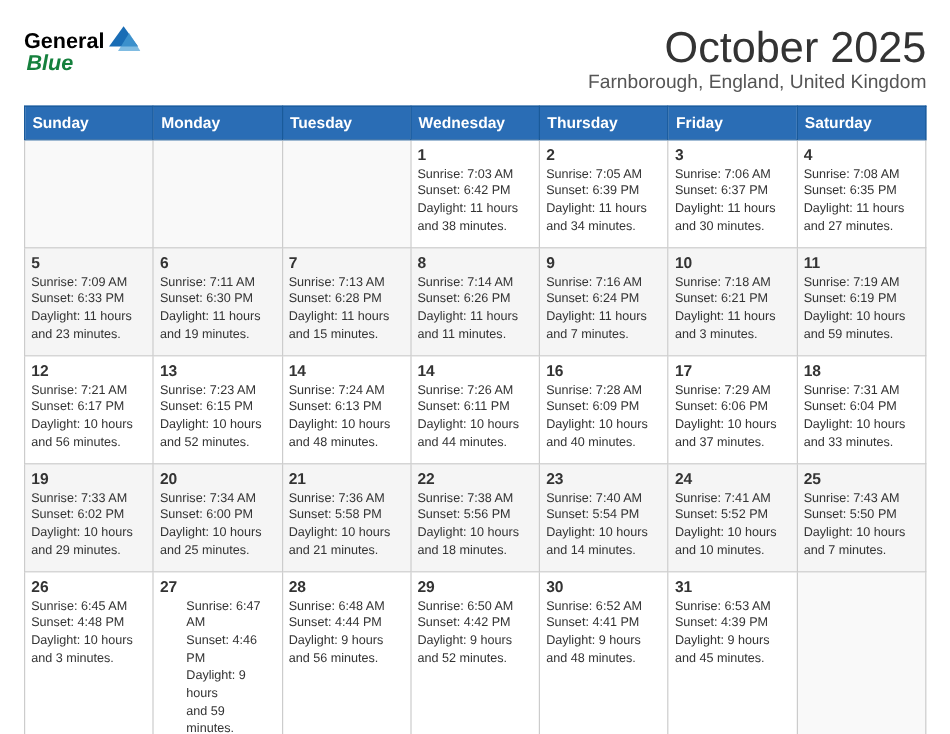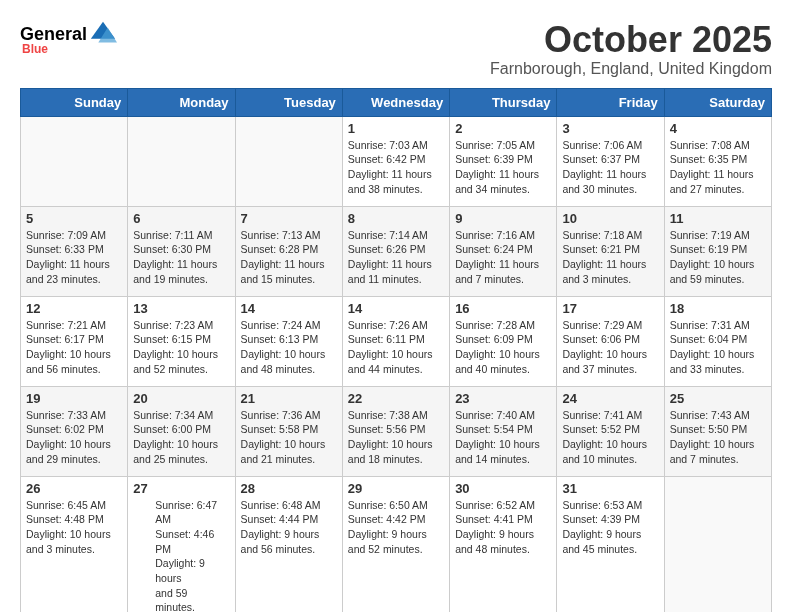--- a/index.html
+++ b/index.html
@@ -19,51 +19,52 @@
     .logo {
       display: flex;
       align-items: center;
     }
     .logo-text-general {
       font-size: 18px;
       font-weight: bold;
       color: #000000;
     }
     .logo-text-blue {
-      font-size: 12px;
+      font-size: 18px;
       font-weight: bold;
-      color: #ef4444;
+      color: #15803d;
+      font-style: italic;
     }
     .logo-icon {
       width: 28px;
       height: 28px;
       margin-left: 2px;
     }
     .title-block {
       text-align: right;
     }
     .month-title {
       font-size: 36px;
-      font-weight: bold;
+      font-weight: normal;
       color: #333;
       line-height: 1.1;
     }
     .location-title {
       font-size: 16px;
       color: #555;
     }
     table {
       width: 100%;
       border-collapse: collapse;
       table-layout: fixed;
     }
     thead th {
       background-color: #2a6db5;
       color: #fff;
-      text-align: right;
+      text-align: left;
       padding: 6px 6px;
       font-size: 13px;
       font-weight: bold;
       border: 1px solid #1a5a9a;
     }
     tbody td {
       border: 1px solid #ccc;
       vertical-align: top;
       padding: 4px 5px;
       height: 90px;

